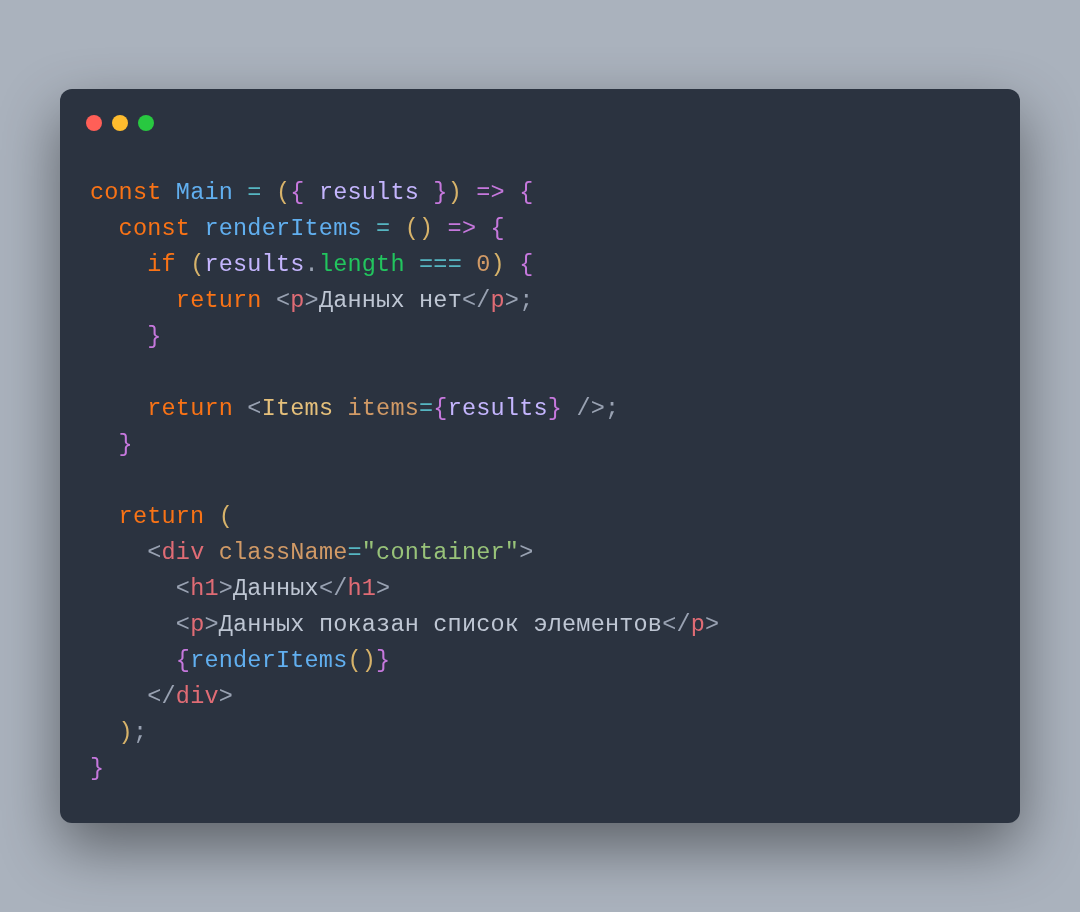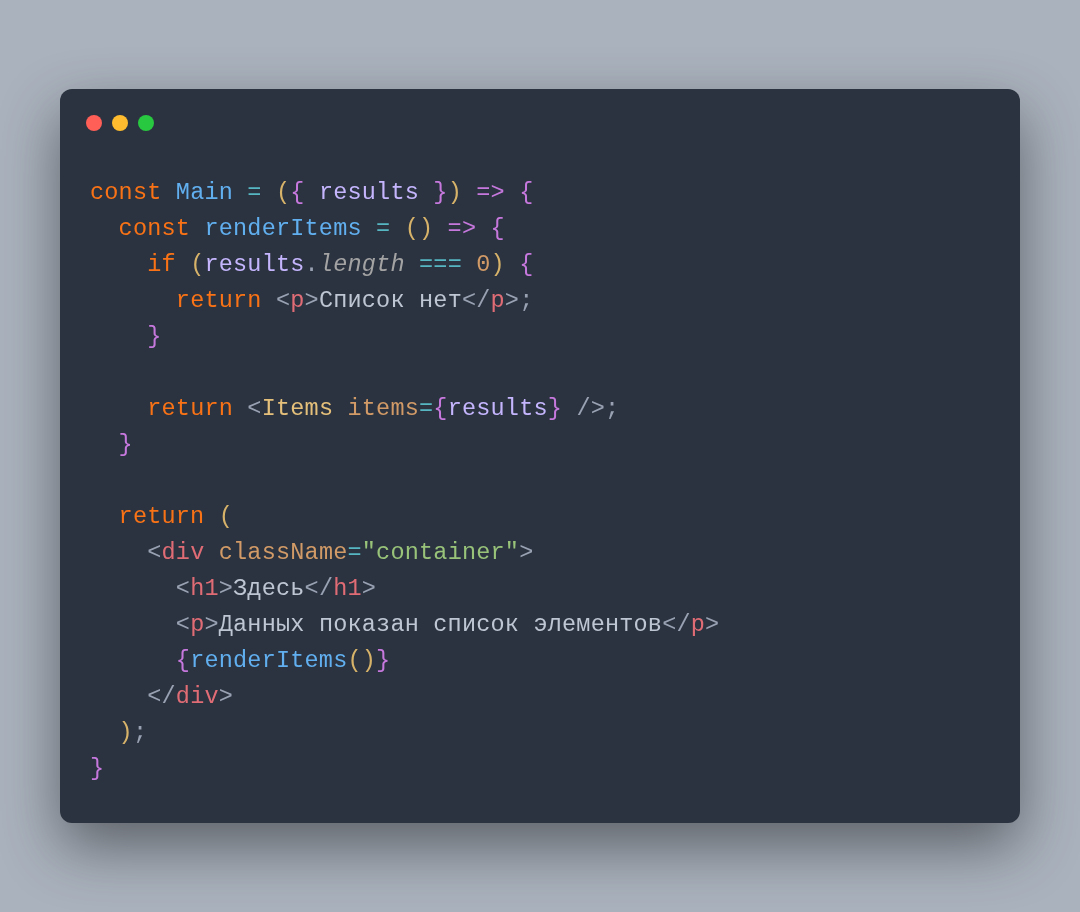--- a/index.html
+++ b/index.html
@@ -41,21 +41,21 @@
     letter-spacing: 0.2px;
   }
   .tok { white-space: pre; }
   .c-keyword   { color: #f97316; }
   .c-def       { color: #61afef; }
   .c-paren     { color: #d7b36a; }
   .c-brace     { color: #c678dd; }
   .c-punct     { color: #99a2b2; }
   .c-arrow     { color: #c678dd; }
   .c-var       { color: #c4b5fd; }
-  .c-member    { color: #a3a3a3; font-style: italic; }
+  .c-member    { color: #22c55e; }
   .c-op        { color: #56b6c2; }
   .c-num       { color: #d19a66; }
   .c-tag       { color: #e06c75; }
   .c-angle     { color: #99a2b2; }
   .c-attr      { color: #d19a66; }
   .c-str       { color: #98c379; }
   .c-fn        { color: #61afef; }
   .c-text      { color: #bec6d3; }
   .c-jsxbrace  { color: #c678dd; }
   .c-component { color: #e5c07b; }
@@ -66,27 +66,27 @@
 <div class="window">
   <div class="traffic">
     <div class="dot red"></div>
     <div class="dot yellow"></div>
     <div class="dot green"></div>
   </div>
 
   <pre><span class="tok c-keyword">const</span><span class="tok"> </span><span class="tok c-def">Main</span><span class="tok c-op"> = </span><span class="tok c-paren">(</span><span class="tok c-brace">{ </span><span class="tok c-var">results</span><span class="tok c-brace"> }</span><span class="tok c-paren">)</span><span class="tok c-arrow"> =&gt; </span><span class="tok c-brace">{</span>
 <span class="tok">  </span><span class="tok c-keyword">const</span><span class="tok"> </span><span class="tok c-def">renderItems</span><span class="tok c-op"> = </span><span class="tok c-paren">(</span><span class="tok c-paren">)</span><span class="tok c-arrow"> =&gt; </span><span class="tok c-brace">{</span>
 <span class="tok">    </span><span class="tok c-keyword">if</span><span class="tok"> </span><span class="tok c-paren">(</span><span class="tok c-var">results</span><span class="tok c-punct">.</span><span class="tok c-member">length</span><span class="tok c-op"> === </span><span class="tok c-num">0</span><span class="tok c-paren">)</span><span class="tok c-brace"> {</span>
-<span class="tok">      </span><span class="tok c-keyword">return</span><span class="tok"> </span><span class="tok c-angle">&lt;</span><span class="tok c-tag">p</span><span class="tok c-angle">&gt;</span><span class="tok c-text">Список нет</span><span class="tok c-angle">&lt;/</span><span class="tok c-tag">p</span><span class="tok c-angle">&gt;</span><span class="tok c-punct">;</span>
+<span class="tok">      </span><span class="tok c-keyword">return</span><span class="tok"> </span><span class="tok c-angle">&lt;</span><span class="tok c-tag">p</span><span class="tok c-angle">&gt;</span><span class="tok c-text">Данных нет</span><span class="tok c-angle">&lt;/</span><span class="tok c-tag">p</span><span class="tok c-angle">&gt;</span><span class="tok c-punct">;</span>
 <span class="tok">    </span><span class="tok c-brace">}</span>
 
 <span class="tok">    </span><span class="tok c-keyword">return</span><span class="tok"> </span><span class="tok c-angle">&lt;</span><span class="tok c-component">Items</span><span class="tok"> </span><span class="tok c-attr">items</span><span class="tok c-op">=</span><span class="tok c-jsxbrace">{</span><span class="tok c-var">results</span><span class="tok c-jsxbrace">}</span><span class="tok c-angle"> /&gt;</span><span class="tok c-punct">;</span>
 <span class="tok">  </span><span class="tok c-brace">}</span>
 
 <span class="tok">  </span><span class="tok c-keyword">return</span><span class="tok c-paren"> (</span>
 <span class="tok">    </span><span class="tok c-angle">&lt;</span><span class="tok c-tag">div</span><span class="tok"> </span><span class="tok c-attr">className</span><span class="tok c-op">=</span><span class="tok c-str">"container"</span><span class="tok c-angle">&gt;</span>
-<span class="tok">      </span><span class="tok c-angle">&lt;</span><span class="tok c-tag">h1</span><span class="tok c-angle">&gt;</span><span class="tok c-text">Здесь</span><span class="tok c-angle">&lt;/</span><span class="tok c-tag">h1</span><span class="tok c-angle">&gt;</span>
+<span class="tok">      </span><span class="tok c-angle">&lt;</span><span class="tok c-tag">h1</span><span class="tok c-angle">&gt;</span><span class="tok c-text">Данных</span><span class="tok c-angle">&lt;/</span><span class="tok c-tag">h1</span><span class="tok c-angle">&gt;</span>
 <span class="tok">      </span><span class="tok c-angle">&lt;</span><span class="tok c-tag">p</span><span class="tok c-angle">&gt;</span><span class="tok c-text">Данных показан список элементов</span><span class="tok c-angle">&lt;/</span><span class="tok c-tag">p</span><span class="tok c-angle">&gt;</span>
 <span class="tok">      </span><span class="tok c-jsxbrace">{</span><span class="tok c-fn">renderItems</span><span class="tok c-paren">(</span><span class="tok c-paren">)</span><span class="tok c-jsxbrace">}</span>
 <span class="tok">    </span><span class="tok c-angle">&lt;/</span><span class="tok c-tag">div</span><span class="tok c-angle">&gt;</span>
 <span class="tok">  </span><span class="tok c-paren">)</span><span class="tok c-punct">;</span>
 <span class="tok c-brace">}</span></pre>
 </div>
 
 </body></html>

